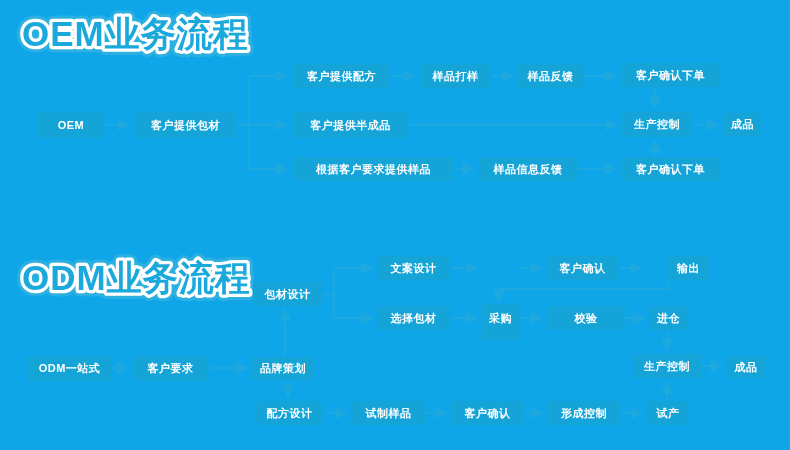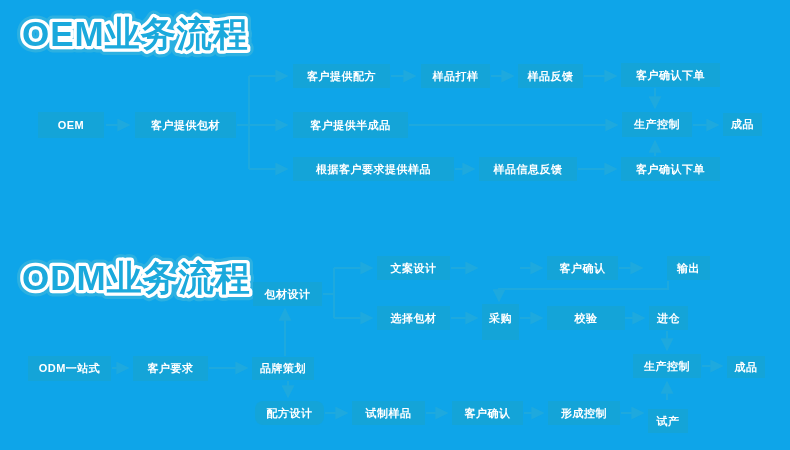--- a/index.html
+++ b/index.html
@@ -115,17 +115,17 @@
   <div class="node" style="left:547px;top:256px;width:71px;height:24px;">客户确认</div>
   <div class="node" style="left:667px;top:256px;width:43px;height:24px;">输出</div>
   <div class="node" style="left:377px;top:306px;width:73px;height:24px;">选择包材</div>
   <div class="node" style="left:482px;top:306px;width:37px;height:24px;">采购</div>
   <div class="node" style="left:547px;top:306px;width:78px;height:24px;">校验</div>
   <div class="node" style="left:649px;top:306px;width:39px;height:24px;">进仓</div>
   <div class="node" style="left:255px;top:401px;width:69px;height:24px;border-radius:8px;">配方设计</div>
   <div class="node" style="left:352px;top:401px;width:73px;height:24px;">试制样品</div>
   <div class="node" style="left:452px;top:401px;width:71px;height:24px;">客户确认</div>
   <div class="node" style="left:548px;top:401px;width:72px;height:24px;">形成控制</div>
-  <div class="node" style="left:648px;top:401px;width:40px;height:24px;margin-top:8px;">试产</div>
+  <div class="node" style="left:648px;top:401px;width:40px;height:24px;">试产</div>
   <div class="node" style="left:633px;top:354px;width:68px;height:24px;">生产控制</div>
   <div class="node" style="left:727px;top:356px;width:38px;height:22px;">成品</div>
 
 </div>
 
 </body></html>

